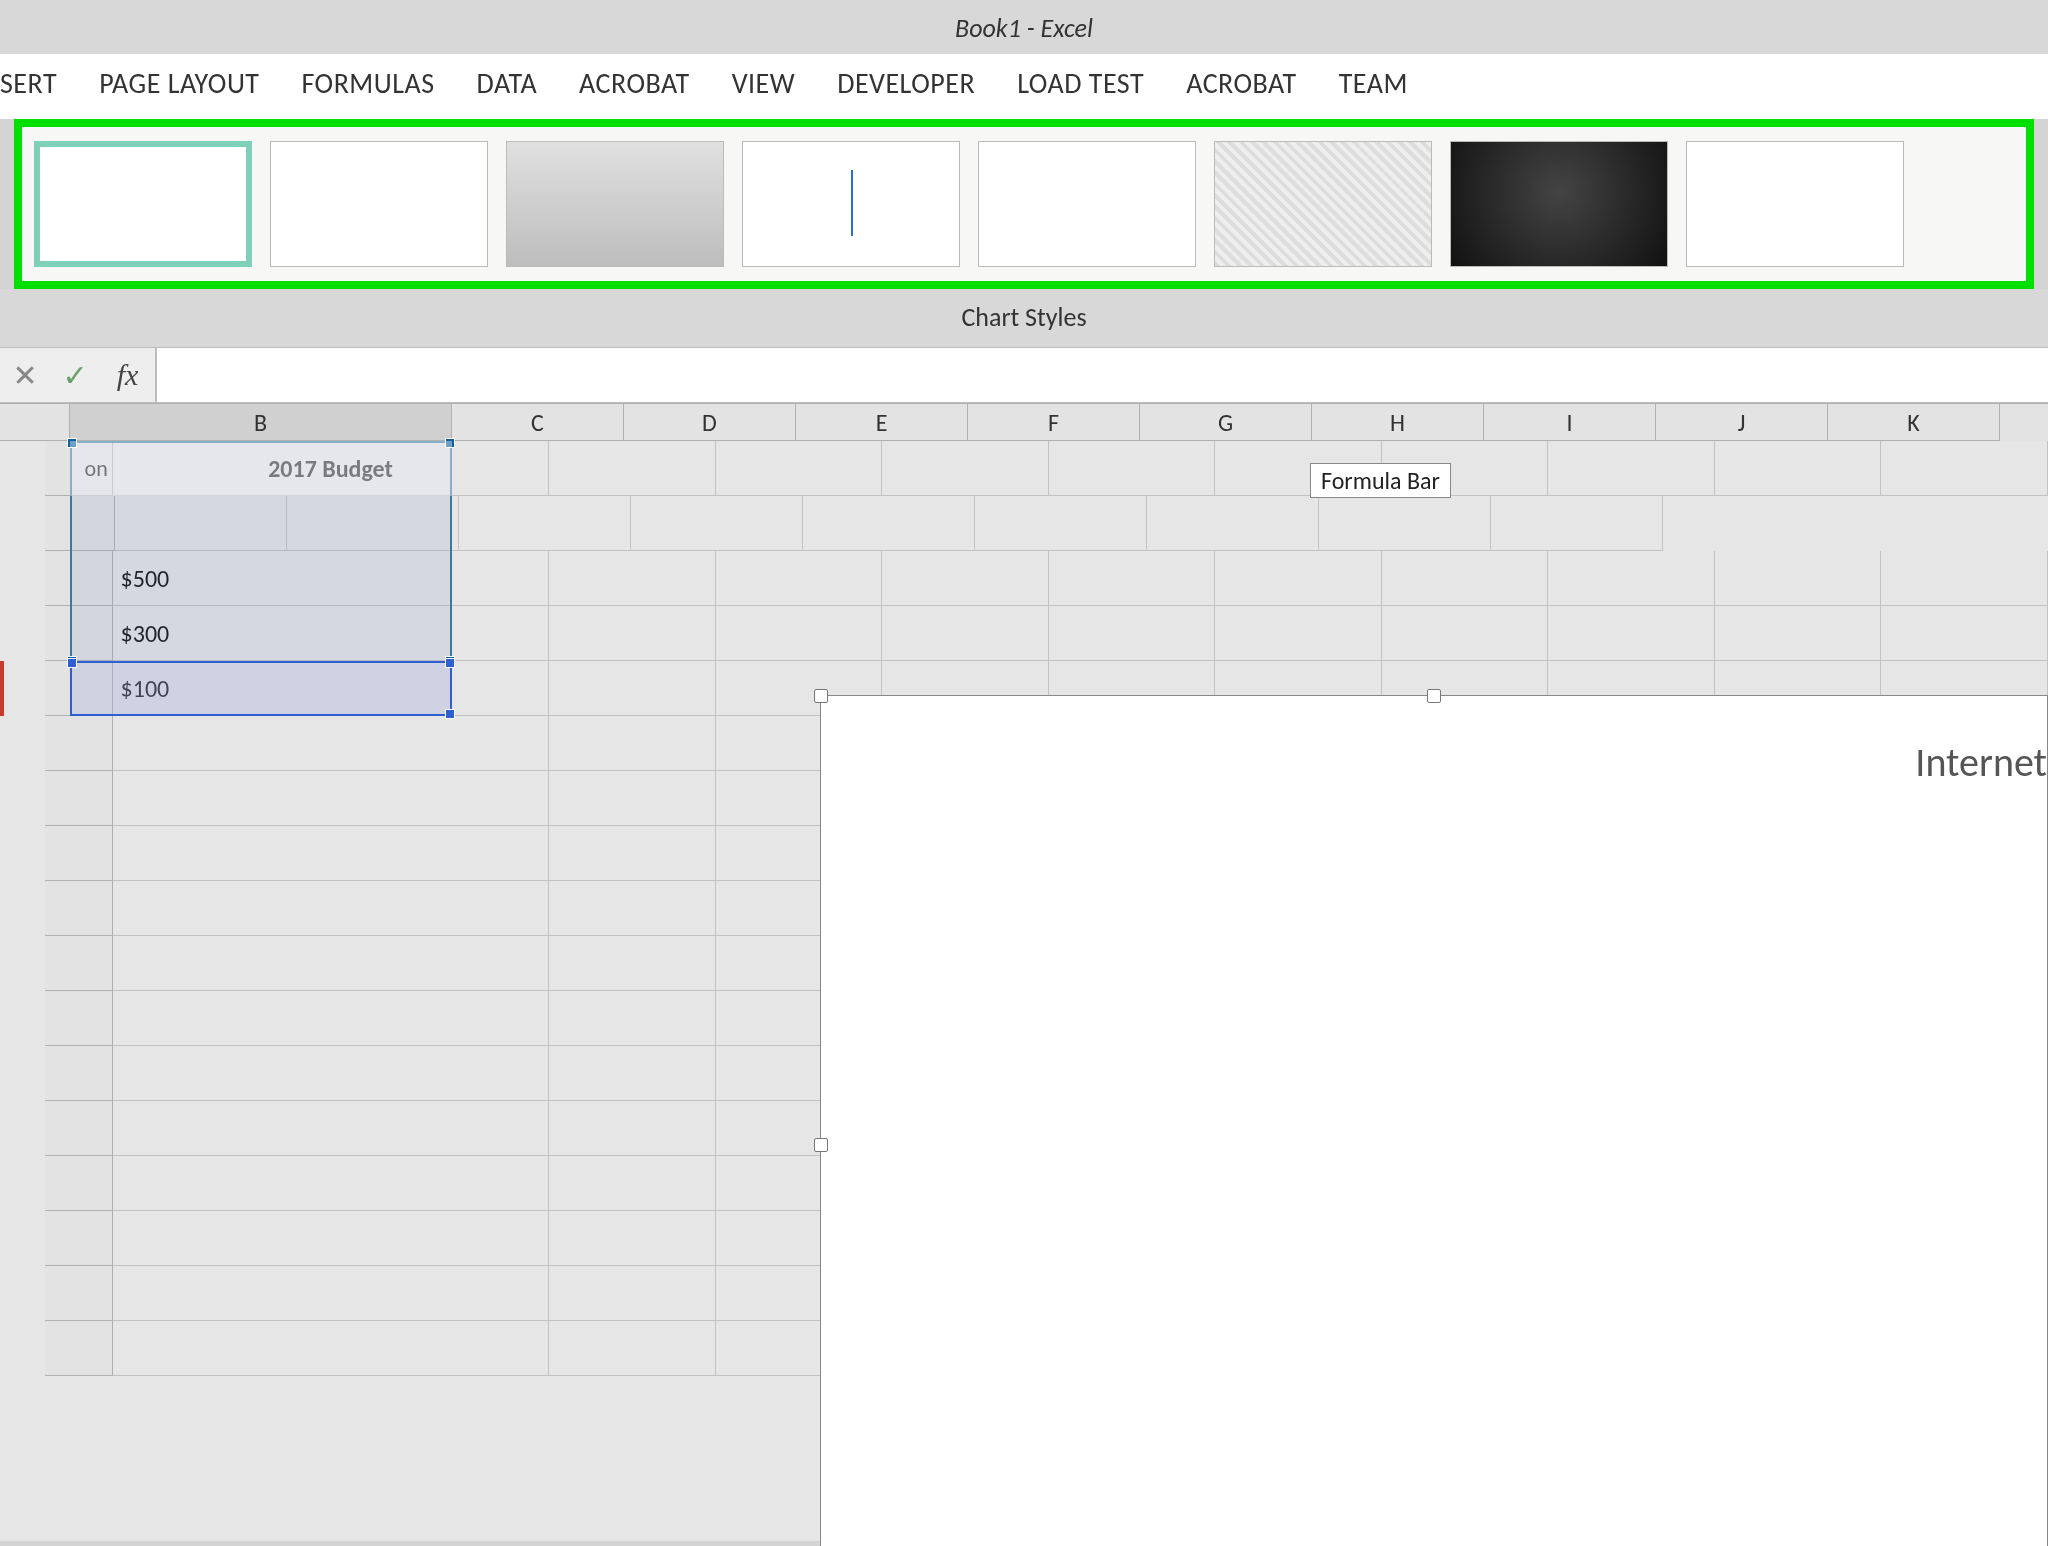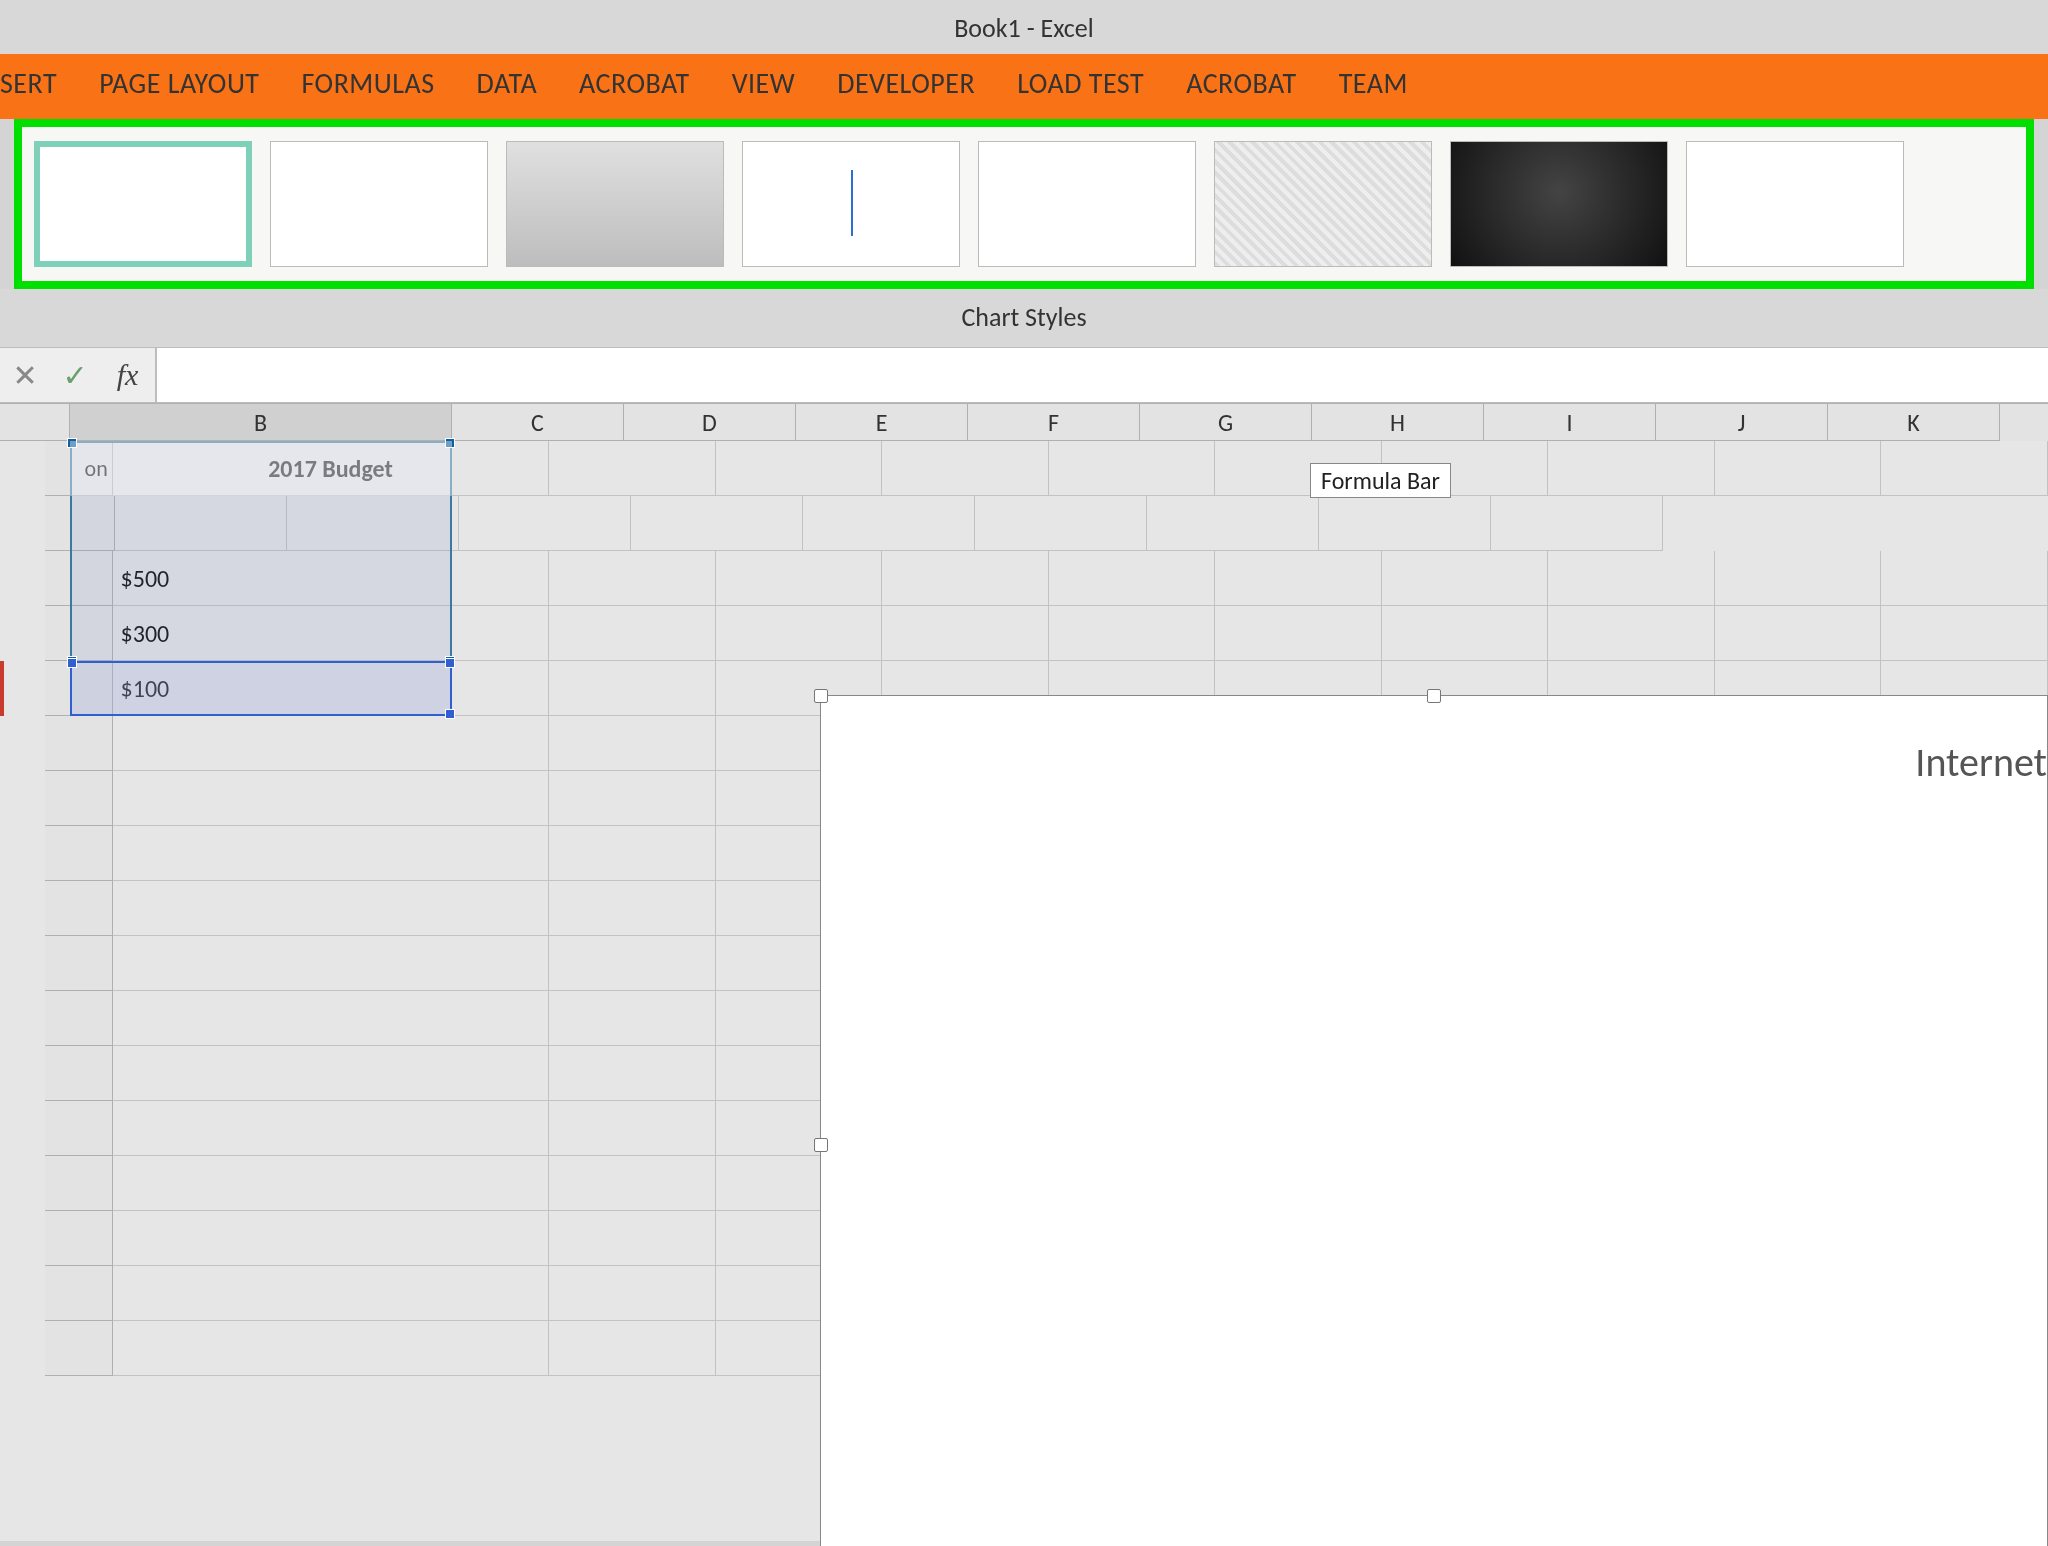--- a/index.html
+++ b/index.html
@@ -10,28 +10,29 @@
     height: 1546px;
     overflow: hidden;
     position: relative;
   }
   .title-bar {
     text-align: center;
     font-size: 26px;
     color: #333;
     padding: 12px 0 10px;
     background: #d8d8d8;
+    font-style: italic;
   }
   .ribbon-tabs {
     display: flex;
     gap: 42px;
     padding: 12px 0 18px;
     font-size: 28px;
     color: #333;
-    background: #f97316;
+    background: #ffffff;
     white-space: nowrap;
     overflow: hidden;
   }
   .ribbon-tabs .tab { cursor: default; letter-spacing: 0.5px; }
   .green-highlight {
     border: 8px solid #00e000;
     background: #f7f7f5;
     margin: 0 14px 0 14px;
     padding: 14px 12px;
     display: flex;

